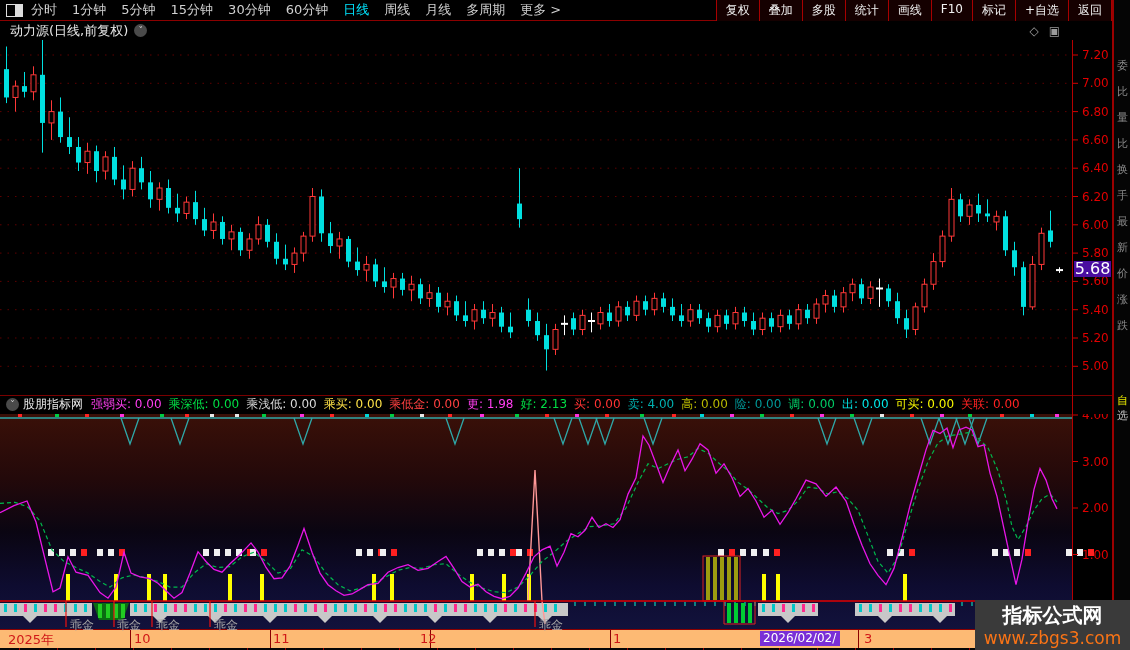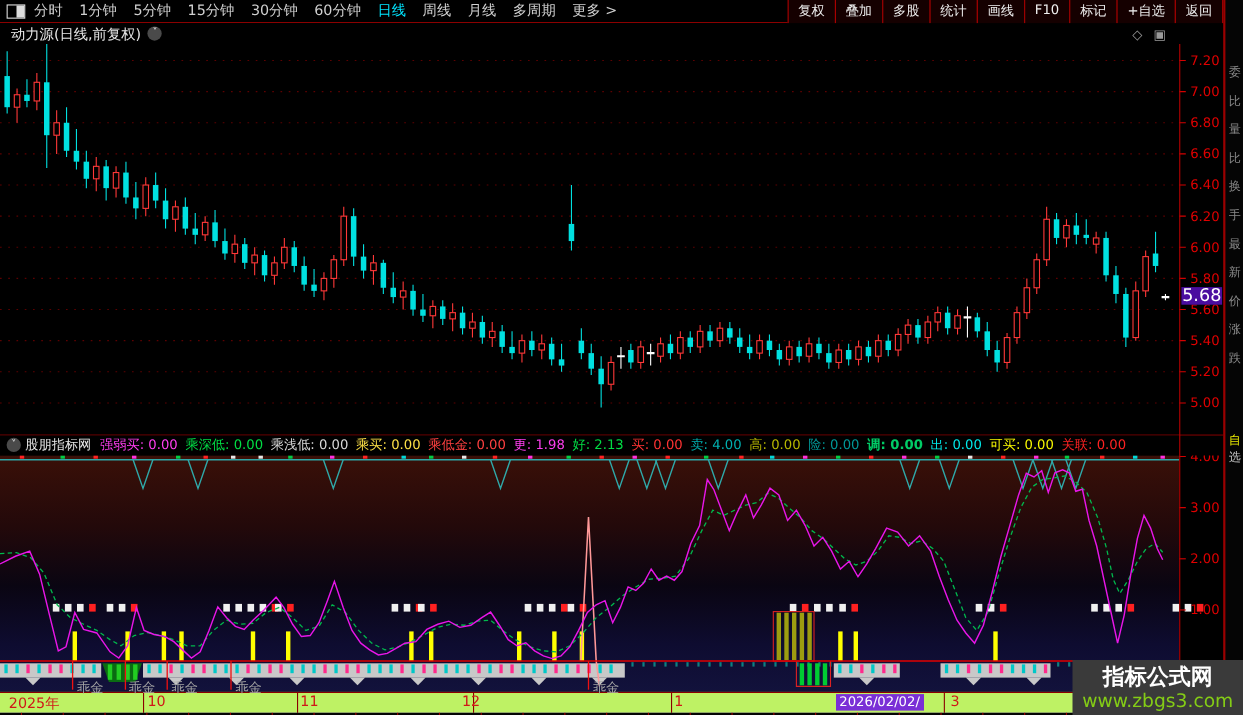--- a/index.html
+++ b/index.html
@@ -26,40 +26,40 @@
   svg{position:absolute;left:0;}
   #mainsvg{top:40px;}
   #indsvg{top:414px;}
   
   #indheader{position:absolute;left:0;top:396px;width:1072px;height:17px;background:#000;
     display:flex;align-items:center;font-size:12px;white-space:nowrap;overflow:hidden;}
   #indheader .fld{margin-right:7px;}
   #indname{color:#e8e8e8;margin:0 8px 0 4px;}
   .sep{position:absolute;left:0;width:1130px;height:0;border-top:1px solid #7a0000;}
   
-  #dateaxis{position:absolute;left:0;top:629px;width:1130px;height:18px;background:#bef264;
+  #dateaxis{position:absolute;left:0;top:629px;width:1130px;height:18px;background:#fdba74;
     border-top:1px solid #8b0000;border-bottom:1px solid #8b5cf6;}
   .dlabel{position:absolute;top:1px;color:#d01818;font-size:13px;}
   .dtick{position:absolute;top:0;width:1px;height:18px;background:#8b0000;}
   #datehl{position:absolute;top:1px;height:15px;background:#7a2fd6;color:#fff;font-size:12px;
     padding:0 3px;line-height:15px;}
   #bottomstrip{position:absolute;left:0;top:648px;width:1130px;height:2px;background:#050505;}
   .btick{position:absolute;top:0;width:1px;height:3px;background:#a00000;}
   
   #pricebadge{position:absolute;left:1074px;top:261px;width:37px;height:16px;background:#4a0da0;
     color:#fff;font-size:16px;text-align:center;line-height:16px;}
   .gjlabel{position:absolute;color:#a3a3a3;font-size:12px;top:617px;}
   #axisline{position:absolute;left:1072px;top:40px;width:1px;height:607px;background:#b40000;}
   #sidebar{position:absolute;left:1112px;top:0;width:18px;height:650px;background:#050505;
     border-left:2px solid #9b0000;}
   .sbchar{position:absolute;left:3px;color:#8a8a8a;font-size:11px;}
   #watermark{position:absolute;left:975px;top:600px;width:155px;height:50px;background:#3a3a3a;
     text-align:center;z-index:5;}
   #wm1{color:#fff;font-size:20px;font-weight:bold;margin-top:2px;}
-  #wm2{color:#84cc16;font-size:17px;margin-top:-1px;}
+  #wm2{color:#f97316;font-size:17px;margin-top:-1px;}
 </style>
 </head>
 <body>
 
 <div id="screen">
 
   <div id="topbar">
     <div id="winicon"></div>
     <div id="periods" style="display: flex;">
         <span class="period">分时</span>
@@ -382,21 +382,21 @@
         <span class="fld" style="color: rgb(0, 221, 68);">乘深低: 0.00</span>
         <span class="fld" style="color: rgb(216, 216, 216);">乘浅低: 0.00</span>
         <span class="fld" style="color: #fde047;">乘买: 0.00</span>
         <span class="fld" style="color: rgb(255, 64, 64);">乘低金: 0.00</span>
         <span class="fld" style="color: rgb(255, 62, 240);">更: 1.98</span>
         <span class="fld" style="color: rgb(0, 221, 68);">好: 2.13</span>
         <span class="fld" style="color: rgb(255, 51, 51);">买: 0.00</span>
         <span class="fld" style="color: rgb(0, 176, 176);">卖: 4.00</span>
         <span class="fld" style="color: rgb(184, 184, 0);">高: 0.00</span>
         <span class="fld" style="color: rgb(0, 152, 152);">险: 0.00</span>
-        <span class="fld" style="color: rgb(0, 204, 102); font-weight: bold;">调: 0.00</span>
+        <span class="fld" style="color: rgb(0, 204, 102);">调: 0.00</span>
         <span class="fld" style="color: rgb(0, 232, 232);">出: 0.00</span>
         <span class="fld" style="color: rgb(248, 248, 0);">可买: 0.00</span>
         <span class="fld" style="color: rgb(255, 34, 34);">关联: 0.00</span>
       </span>
   </div>
 
   <svg id="indsvg" width="1130" height="215">
       <defs>
         <linearGradient id="pg" x1="0" y1="0" x2="0" y2="1">
           <stop offset="0%" stop-color="#3a1008"></stop>

